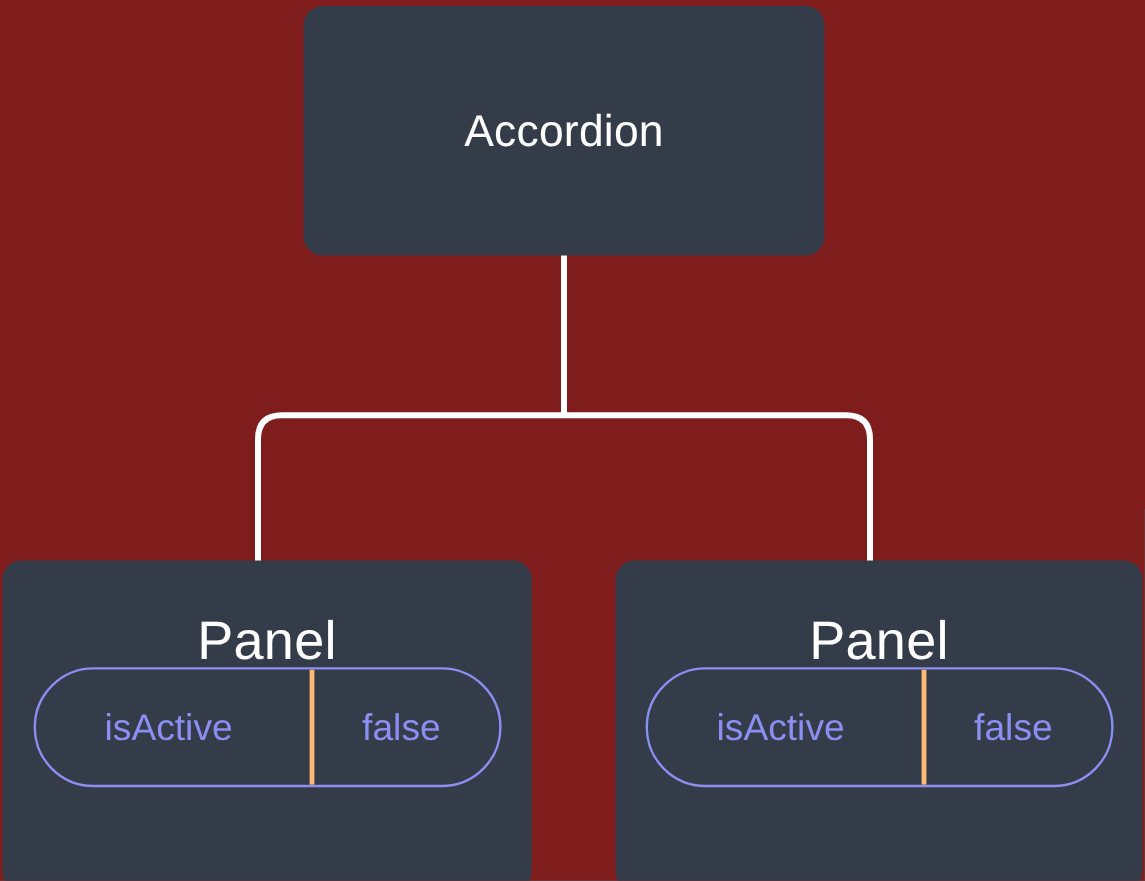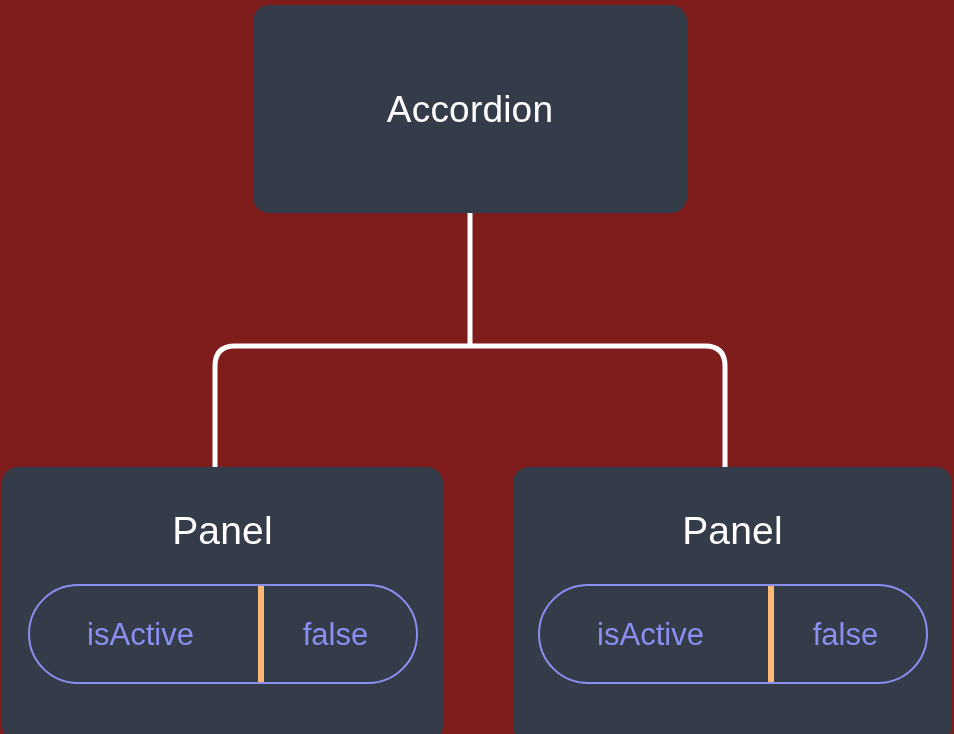--- a/index.html
+++ b/index.html
@@ -72,22 +72,21 @@
     letter-spacing: 0.2px;
     line-height: 1;
     white-space: nowrap;
   }
 
   .node-root .node-title {
     font-size: 37px;
   }
 
   .node-child .node-title {
-    font-size: 39px;
-    margin-bottom: 34px;
+    font-size: 45px;
   }
 
   
   .prop-pill {
     display: flex;
     align-items: stretch;
     box-sizing: border-box;
     height: 100px;
     border: 2px solid #8c8ff2;
     border-radius: 50px;
@@ -107,21 +106,21 @@
     box-sizing: border-box;
   }
 
   .prop-key {
     width: 212px;
     padding-left: 10px;
   }
 
   .prop-val {
     width: 158px;
-    border-left: 6px solid #fdba74;
+    border-left: 4px solid #fdba74;
     padding-right: 8px;
   }
 </style>
 </head>
 <body>
 
 <div id="canvas">
 
   <svg id="edges" viewBox="0 0 954 734">
 

